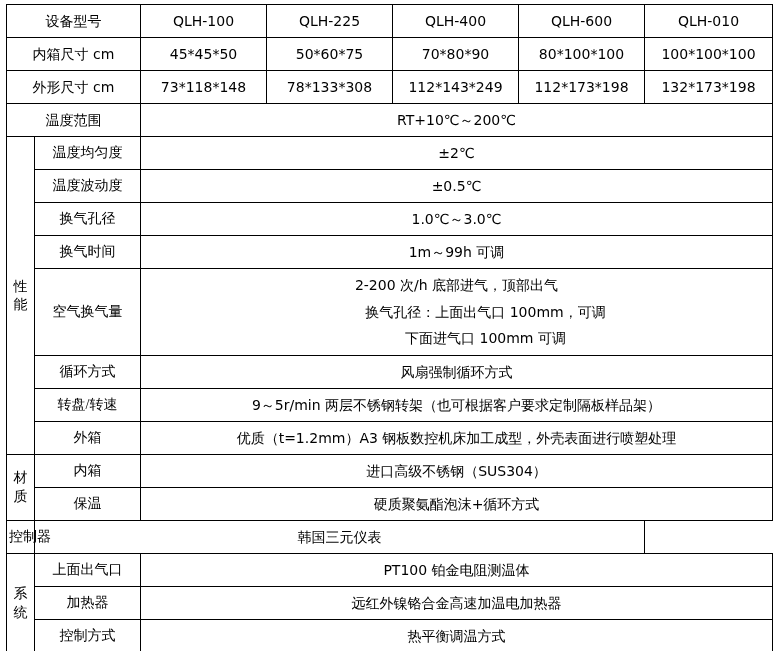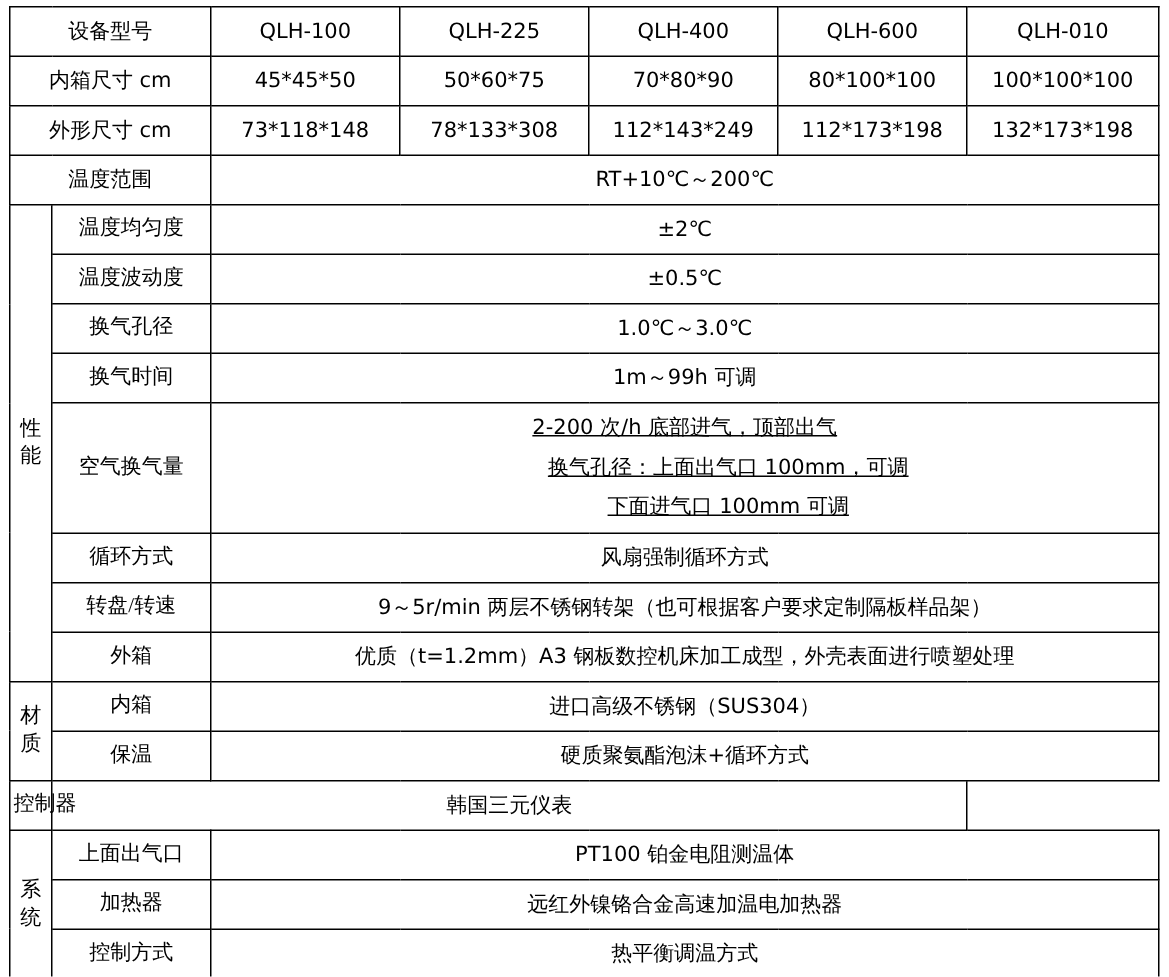--- a/index.html
+++ b/index.html
@@ -56,21 +56,20 @@
   td.col-model {
     width: 120px;
   }
   td.airflow {
     text-align: left;
     padding: 4px 6px 4px 10px;
     white-space: normal;
   }
   td.airflow .ln {
     line-height: 1.9;
-    text-decoration: underline;
   }
   td.airflow .ln2 {
     padding-left: 58px;
   }
   td.airflow .ln3 {
     padding-left: 58px;
   }
 </style>
 </head>
 <body>

